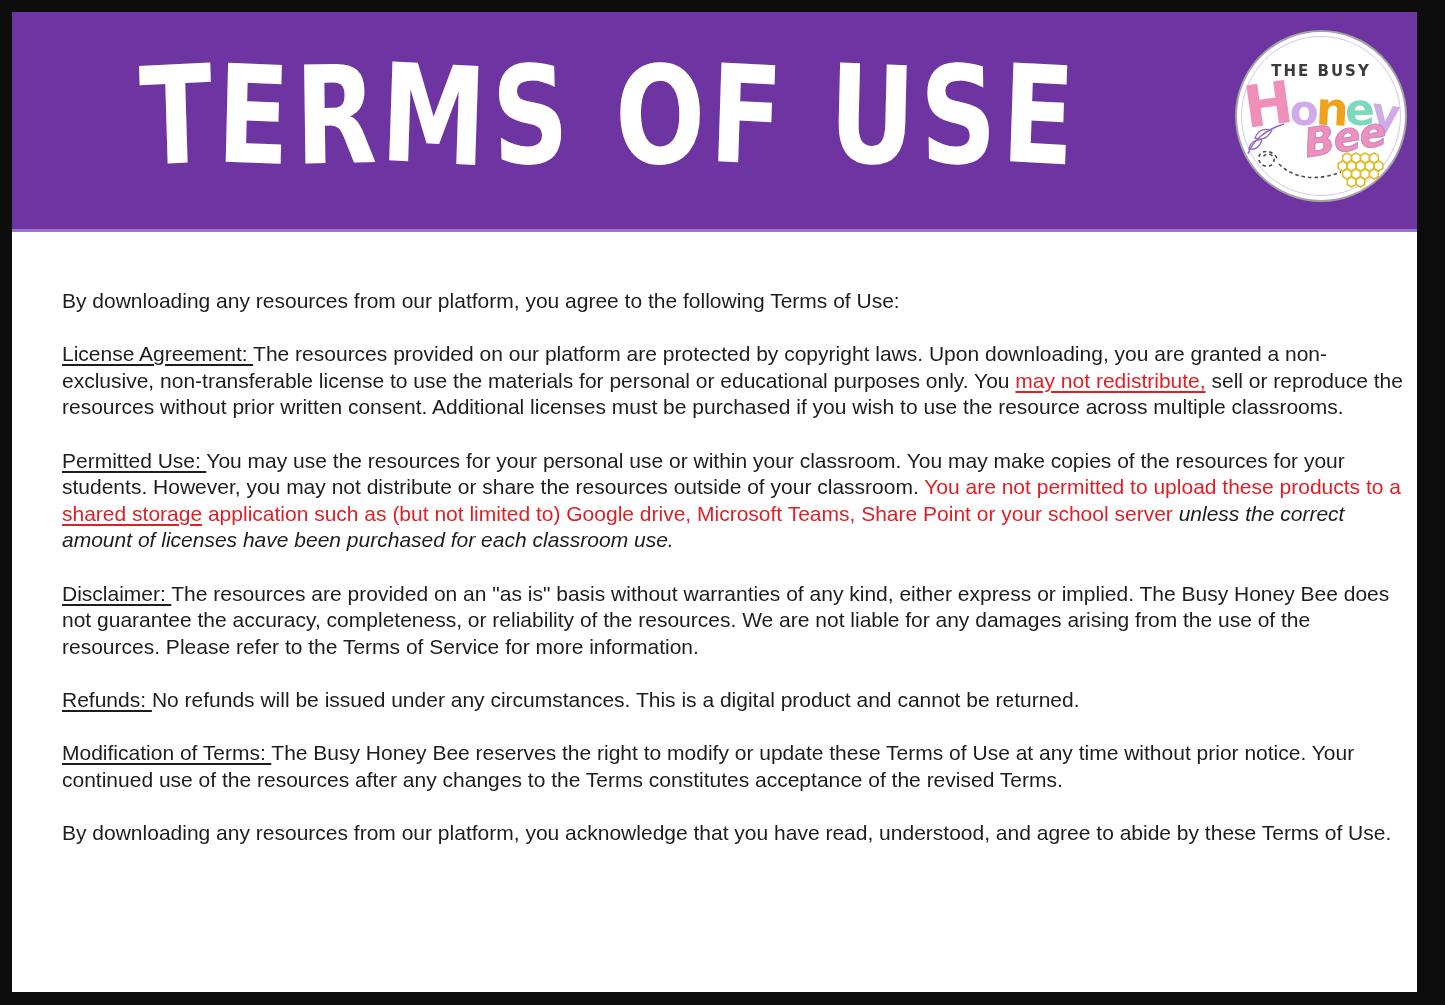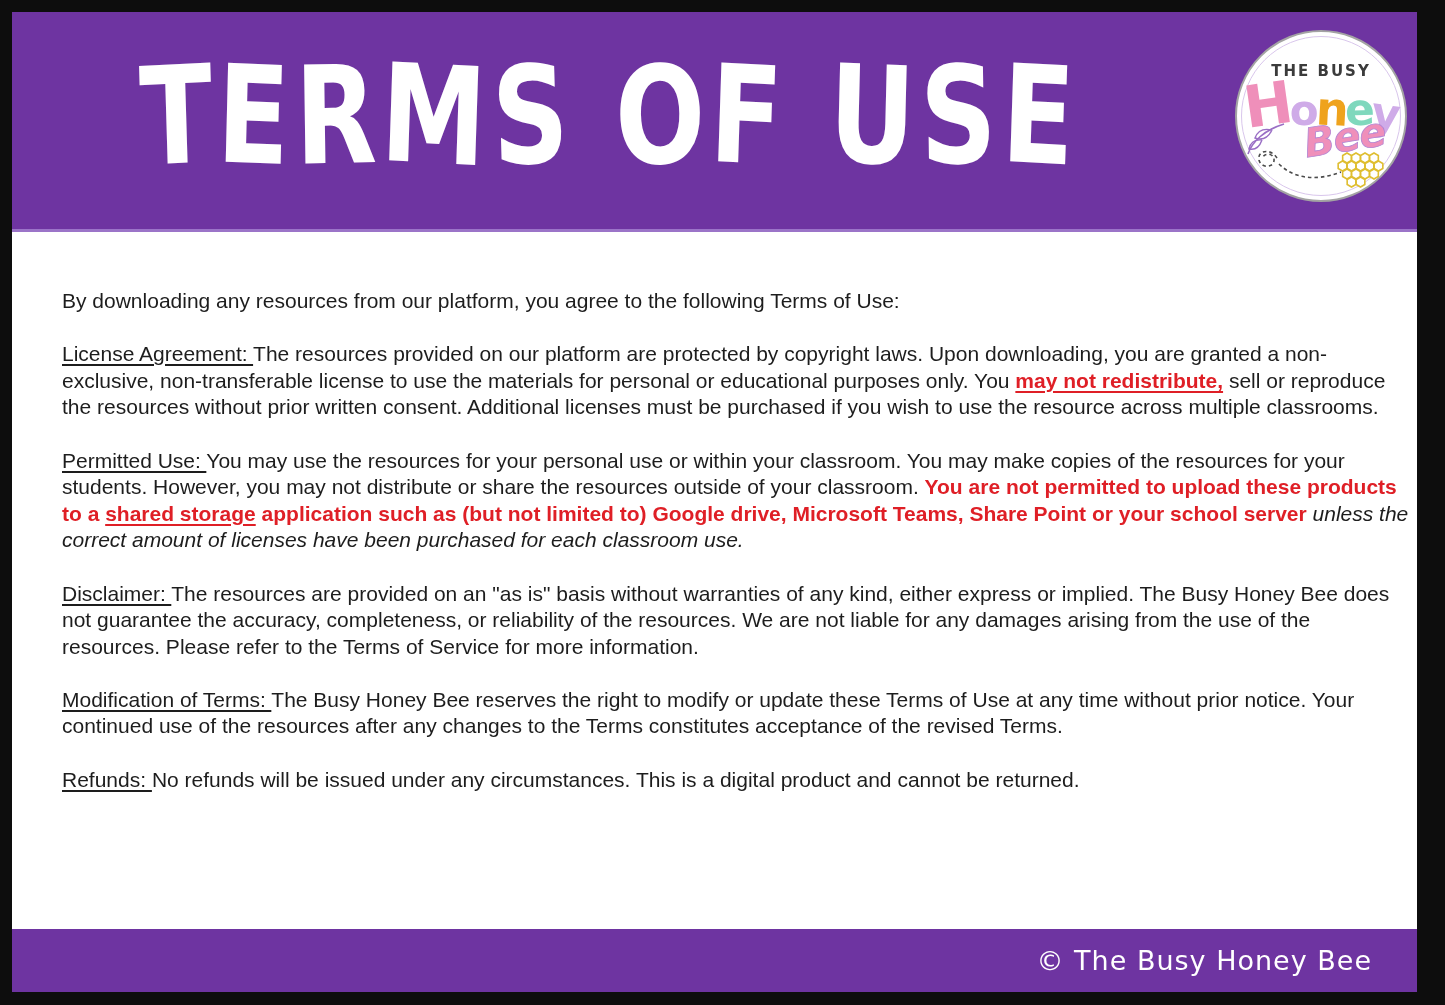--- a/index.html
+++ b/index.html
@@ -72,21 +72,21 @@
   
   .content{
     flex:1 1 auto;background:#fff;
     padding:56px 6px 0 50px;
     font-size:21px;line-height:1.26;
   }
   .content p{margin:0 0 27px 0}
   .seg-lbl{font-weight:400;text-decoration:underline;text-decoration-thickness:2px;text-underline-offset:3px}
   .seg-b{font-weight:400}
   .seg-i{font-style:italic;font-weight:400}
-  .seg-r{color:var(--red,#df1f26);font-weight:700}
+  .seg-r{color:var(--red,#df1f26);font-weight:400}
   .seg-u{text-decoration:underline;text-decoration-thickness:2px;text-underline-offset:3px}
   
   .footer{
     flex:0 0 63px;background:var(--purple,#6e34a1);
     display:flex;align-items:center;justify-content:flex-end;
     padding-right:45px;
   }
   .footer-text{
     color:#fff;font-size:27px;letter-spacing:1px;
     font-family:"DejaVu Sans",cursive,sans-serif;
@@ -143,21 +143,19 @@
           <use href="#hx" x="37.5" y="31"></use>
       </svg>
     </div>
   </header>
 
   <main class="content">
     <p>By downloading any resources from our platform, you agree to the following Terms of Use:</p>
     <p><span class="seg-lbl">License Agreement: </span><span>The resources provided on our platform are protected by copyright laws. Upon downloading, you are granted a non-exclusive, non-transferable license to use the materials for personal or educational purposes only. </span><span class="seg-b">You </span><span class="seg-r seg-u">may not redistribute,</span><span class="seg-b"> sell or reproduce the resources without prior written consent. Additional licenses must be purchased if you wish to use the resource across multiple classrooms.</span></p>
     <p><span class="seg-lbl">Permitted Use: </span><span>You may use the resources for your personal use or within your classroom. You may make copies of the resources for your students. </span><span class="seg-b">However, you may not distribute or share the resources outside of your classroom. </span><span class="seg-r">You are not permitted to upload these products to a </span><span class="seg-r seg-u">shared storage</span><span class="seg-r"> application such as (but not limited to) Google drive, Microsoft Teams, Share Point or your school server </span><span class="seg-i">unless the correct amount of licenses have been purchased for each classroom use.</span></p>
     <p><span class="seg-lbl">Disclaimer: </span><span>The resources are provided on an "as is" basis without warranties of any kind, either express or implied. The Busy Honey Bee does not guarantee the accuracy, completeness, or reliability of the resources. We are not liable for any damages arising from the use of the resources. Please refer to the Terms of Service for more information.</span></p>
+    <p><span class="seg-lbl">Refunds: </span><span>No refunds will be issued under any circumstances. This is a digital product and cannot be returned.</span></p>
     <p><span class="seg-lbl">Modification of Terms: </span><span>The Busy Honey Bee reserves the right to modify or update these Terms of Use at any time without prior notice. Your continued use of the resources after any changes to the Terms constitutes acceptance of the revised Terms.</span></p>
-    <p><span class="seg-lbl">Refunds: </span><span>No refunds will be issued under any circumstances. This is a digital product and cannot be returned.</span></p>
+    <p>By downloading any resources from our platform, you acknowledge that you have read, understood, and agree to abide by these Terms of Use.</p>
   </main>
 
-  <footer class="footer">
-    <div class="footer-text">© The Busy Honey Bee</div>
-  </footer>
 
 </div>
 
 </body></html>

